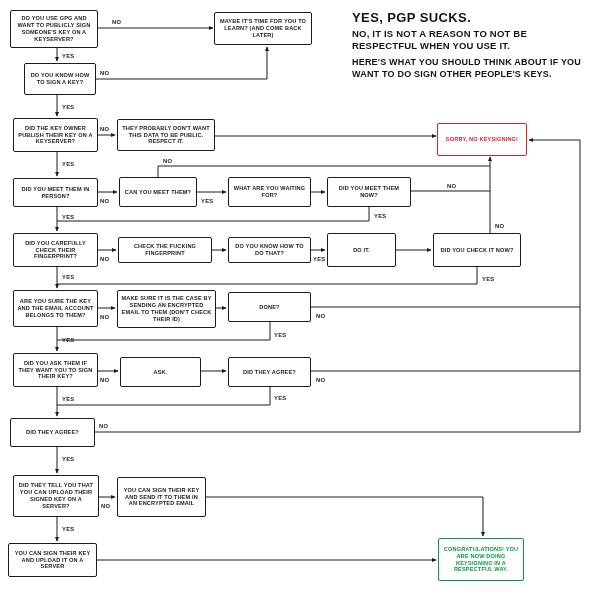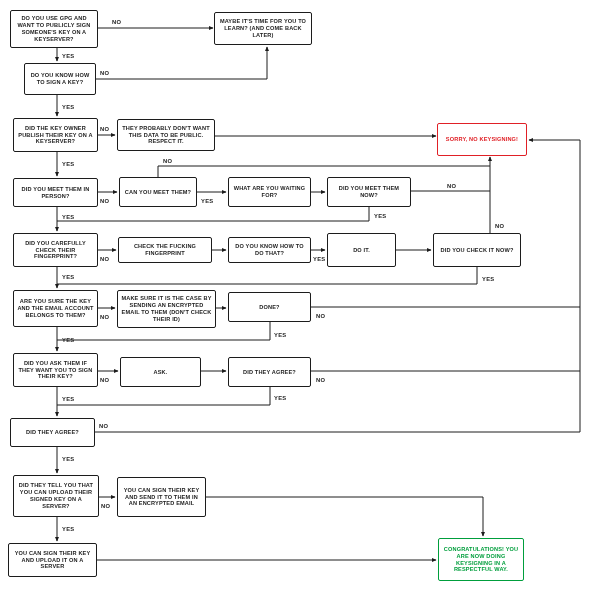--- a/index.html
+++ b/index.html
@@ -120,13 +120,18 @@
       <div class="node" style="left: 228px; top: 292px; width: 83px; height: 30px;">DONE?</div>
       <div class="node" style="left: 13px; top: 353px; width: 85px; height: 34px;">DID YOU ASK THEM IF THEY WANT YOU TO SIGN THEIR KEY?</div>
       <div class="node" style="left: 120px; top: 357px; width: 81px; height: 30px;">ASK.</div>
       <div class="node" style="left: 228px; top: 357px; width: 83px; height: 30px;">DID THEY AGREE?</div>
       <div class="node" style="left: 10px; top: 418px; width: 85px; height: 29px;">DID THEY AGREE?</div>
       <div class="node" style="left: 13px; top: 475px; width: 86px; height: 42px;">DID THEY TELL YOU THAT YOU CAN UPLOAD THEIR SIGNED KEY ON A SERVER?</div>
       <div class="node" style="left: 117px; top: 477px; width: 89px; height: 40px;">YOU CAN SIGN THEIR KEY AND SEND IT TO THEM IN AN ENCRYPTED EMAIL</div>
       <div class="node" style="left: 8px; top: 543px; width: 89px; height: 34px;">YOU CAN SIGN THEIR KEY AND UPLOAD IT ON A SERVER</div>
       <div class="node success" style="left: 438px; top: 538px; width: 86px; height: 43px;">CONGRATULATIONS! YOU ARE NOW DOING KEYSIGNING IN A RESPECTFUL WAY.</div>
     </div>
+  <div class="title">
+    <div class="t1">YES, PGP SUCKS.</div>
+    <div class="t2">NO, IT IS NOT A REASON TO NOT BE RESPECTFUL WHEN YOU USE IT.</div>
+    <div class="t3">HERE'S WHAT YOU SHOULD THINK ABOUT IF YOU WANT TO DO SIGN OTHER PEOPLE'S KEYS.</div>
+  </div>
 </div>
 
 </body></html>

